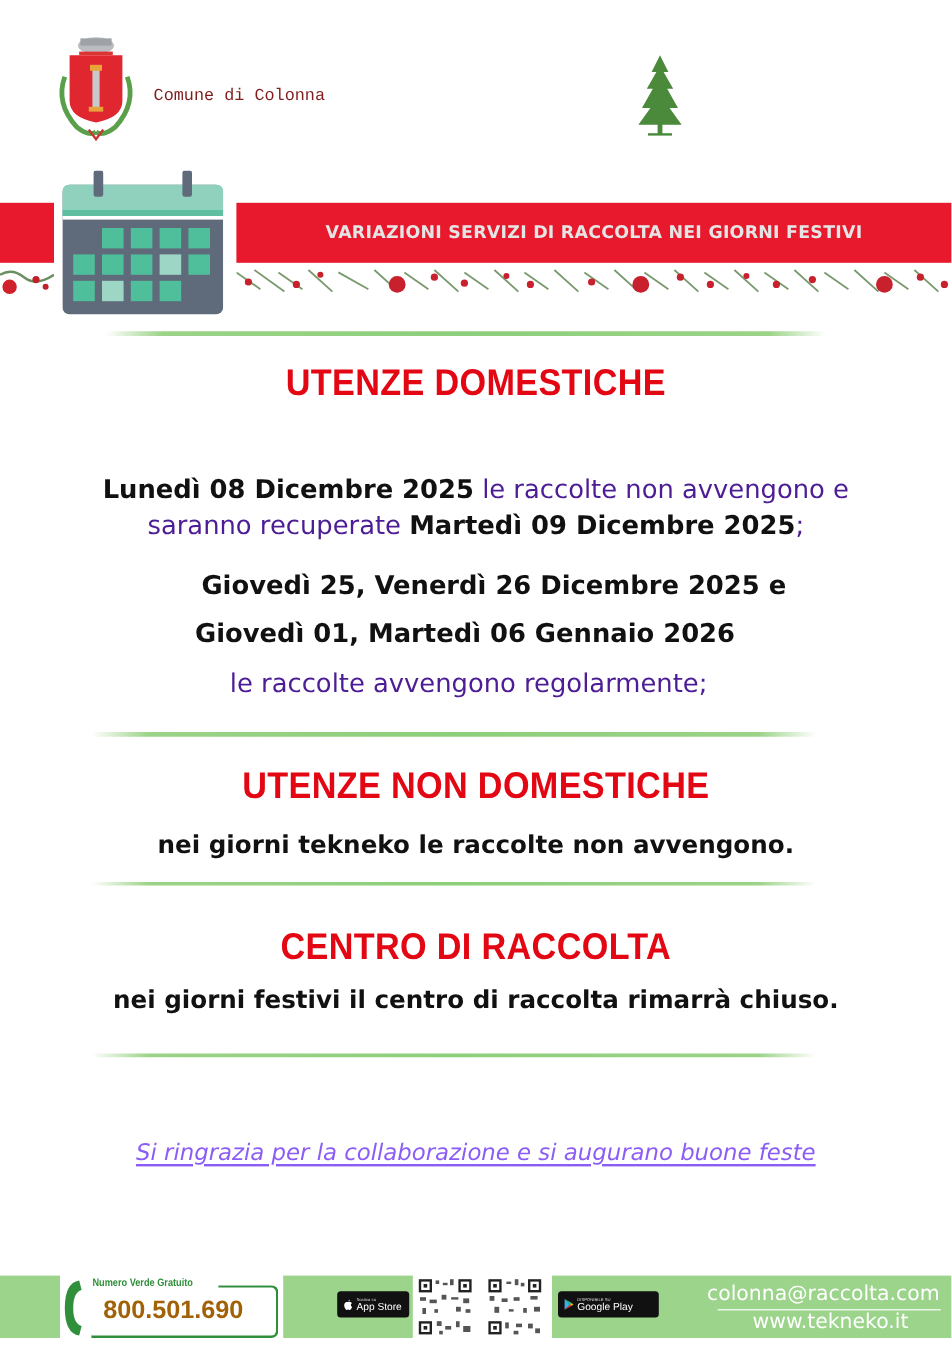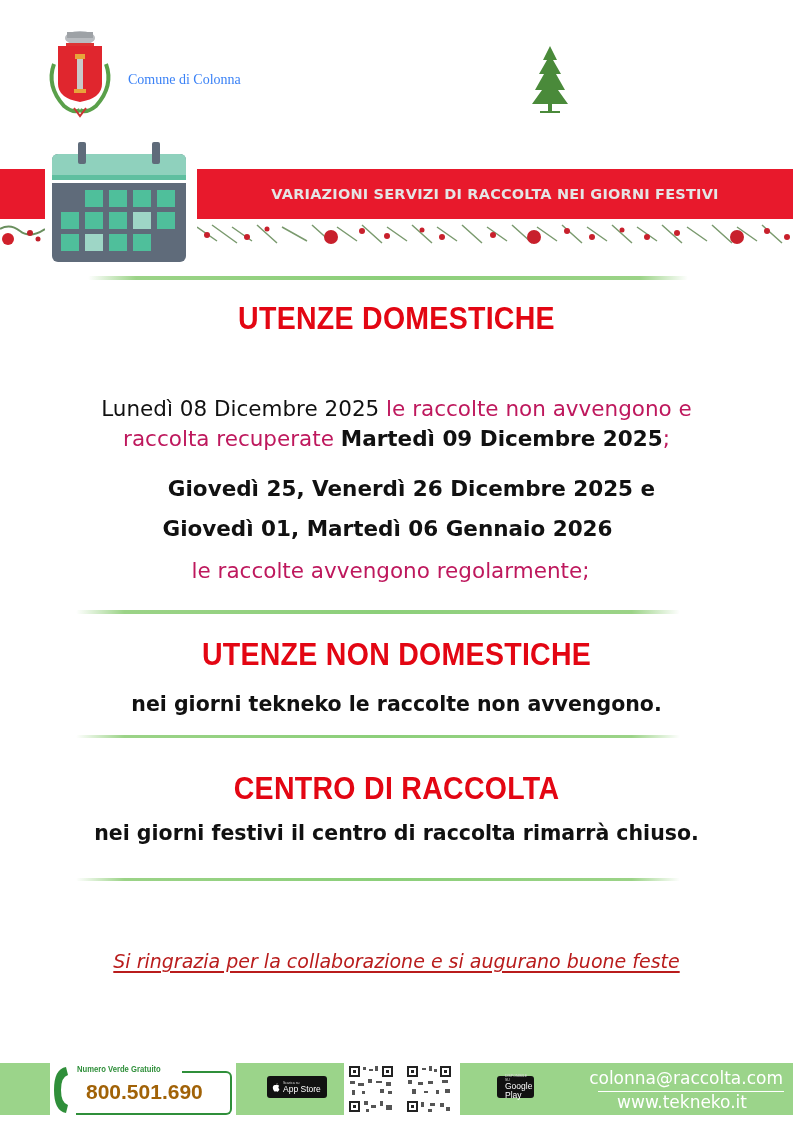--- a/index.html
+++ b/index.html
@@ -1,65 +1,65 @@
 <!DOCTYPE html>
 <html><head>
 <meta charset="utf-8">
 <style>
   * { box-sizing: border-box; margin: 0; padding: 0; }
   html, body { width: 793px; height: 1121px; background: #ffffff; overflow: hidden; }
   body { position: relative; font-family: "DejaVu Sans", sans-serif; color: #111; }
 
   
   .crest { position: absolute; left: 40px; top: 24px; width: 80px; height: 96px; }
-  .comune-label { position: absolute; left: 128px; top: 72px; font-family: Liberation Serif, serif; font-size: 14px; color: #3b82f6; }
+  .comune-label { position: absolute; left: 128px; top: 72px; font-family: Liberation Mono, monospace; font-size: 14px; color: #7f1d1d; }
   .brand { position: absolute; left: 530px; top: 44px; height: 70px; display: flex; align-items: center; }
   .brand-tree { width: 40px; height: 70px; }
   .brand-name { font-family: "DejaVu Serif", serif; font-size: 34px; color: #4a8a3a; letter-spacing: 1px; margin-left: 4px; font-weight: bold; }
 
   
   .banner-left { position: absolute; left: 0; top: 169px; width: 45px; height: 50px; background: #e8192c; }
   .banner-right { position: absolute; left: 197px; top: 169px; width: 596px; height: 50px; background: #e8192c; display: flex; align-items: center; justify-content: center; }
   .banner-title { color: #e5e5e5; font-family: "DejaVu Sans", sans-serif; font-size: 14.5px; font-weight: bold; letter-spacing: 0.2px; }
   .garland { position: absolute; top: 219px; height: 30px; overflow: hidden; }
   .garland-left { left: 0; width: 45px; }
   .garland-right { left: 197px; width: 596px; }
   .calendar-icon { position: absolute; left: 52px; top: 142px; width: 134px; height: 120px; }
 
   
   .divider { position: absolute; height: 4px; border-radius: 2px; background: linear-gradient(90deg, rgba(155,211,135,0) 0%, #9bd387 8%, #8ccf7a 50%, #9bd387 92%, rgba(155,211,135,0) 100%); }
 
   
   .heading { position: absolute; left: 0; width: 793px; text-align: center; color: #e30613; font-family: "Liberation Sans", sans-serif; font-weight: bold; font-size: 31px; letter-spacing: 0.3px; transform: scaleX(0.92); }
   .para { position: absolute; left: 0; width: 793px; text-align: center; font-family: "DejaVu Sans", sans-serif; font-size: 21.5px; line-height: 30px; color: #111; }
-  .light { font-weight: normal; color: #be185d; }
-  .thanks { position: absolute; left: 0; width: 793px; text-align: center; top: 950px; color: #b91c1c; font-family: "DejaVu Sans", sans-serif; font-style: italic; font-size: 19px; text-decoration: underline; text-decoration-thickness: 2px; text-underline-offset: 3px; }
+  .light { font-weight: normal; color: #4c1d95; }
+  .thanks { position: absolute; left: 0; width: 793px; text-align: center; top: 950px; color: #8b5cf6; font-family: "DejaVu Sans", sans-serif; font-style: italic; font-size: 19px; text-decoration: underline; text-decoration-thickness: 2px; text-underline-offset: 3px; }
 
   
   .footer-band { position: absolute; top: 1063px; height: 52px; background: #9bd48a; }
   .fb1 { left: 0; width: 50px; }
   .fb2 { left: 236px; width: 108px; }
   .fb3 { left: 460px; width: 333px; }
   .phone-box { position: absolute; left: 52px; top: 1063px; width: 182px; height: 54px; }
   .phone-handset { position: absolute; left: 0; top: 2px; width: 18px; height: 50px; }
   .phone-frame { position: absolute; left: 24px; top: 8px; width: 156px; height: 44px; border: 2px solid #2f8f3a; border-left: none; border-radius: 0 6px 6px 0; }
   .phone-frame-top-cover { position: absolute; left: 22px; top: 4px; width: 108px; height: 10px; background: #fff; }
   .phone-label { position: absolute; left: 25px; top: 1px; font-family: "Liberation Sans", sans-serif; font-size: 9px; font-weight: bold; color: #2f8f3a; transform: scaleX(0.85); transform-origin: left; }
   .phone-number { position: absolute; left: 34px; top: 17px; font-family: "Liberation Sans", sans-serif; font-size: 21px; font-weight: bold; color: #a16207; }
   .store-badge { position: absolute; top: 1076px; height: 22px; background: #111; border-radius: 3px; color: #fff; display: flex; align-items: center; padding: 0 5px; font-family: "Liberation Sans", sans-serif; }
-  .appstore { left: 267px; width: 60px; }
-  .googleplay { left: 465px; width: 37px; margin-left: 32px; }
+  .appstore { left: 281px; width: 60px; }
+  .googleplay { left: 465px; width: 84px; }
   .badge-small { font-size: 3.5px; display: block; line-height: 4px; color: #ddd; }
   .badge-big { font-size: 8.5px; display: block; line-height: 9px; }
   .qr { position: absolute; top: 1063px; width: 50px; height: 52px; background: #fff; }
   .qr1 { left: 346px; }
   .qr2 { left: 404px; }
   .contact-email { position: absolute; left: 460px; width: 333px; padding-right: 10px; text-align: right; top: 1068px; font-family: "DejaVu Sans", sans-serif; font-size: 17px; color: #fff; font-weight: normal; }
   .contact-line { position: absolute; left: 598px; top: 1091px; width: 186px; height: 1px; background: #fff; }
-  .contact-web { position: absolute; left: 460px; width: 333px; padding-right: 46px; text-align: right; top: 1092px; font-family: "DejaVu Sans", sans-serif; font-size: 17px; color: #fff; }
+  .contact-web { position: absolute; left: 460px; width: 333px; padding-right: 36px; text-align: right; top: 1092px; font-family: "DejaVu Sans", sans-serif; font-size: 17px; color: #fff; }
 </style>
 </head>
 <body>
 
 <svg class="crest" viewBox="0 0 80 96">
   <ellipse cx="40" cy="14" rx="15" ry="7" fill="#b9bcc0"></ellipse>
   <rect x="27" y="8" width="26" height="6" fill="#9ea2a6"></rect>
   <rect x="26" y="19" width="28" height="3" fill="#d33"></rect>
   <path d="M18 22 H62 V60 Q62 74 40 78 Q18 74 18 60 Z" fill="#e0262e"></path>
   <rect x="37" y="34" width="6" height="32" fill="#c9c9c9"></rect>
@@ -140,22 +140,22 @@
     <rect x="81" y="70" width="18" height="17"></rect>
       <rect x="33" y="92" width="18" height="17"></rect>
   </g>
 </svg>
 
 <div class="divider" style="left:88px; top:276px; width:600px;"></div>
 
 <div class="heading" style="top:301px;">UTENZE DOMESTICHE</div>
 
 <div class="para" style="top:394px;">
-  <span style="font-weight:normal;">Lunedì 08 Dicembre 2025</span><span class="light"> le raccolte non avvengono e</span><br>
-  <span class="light">raccolta recuperate </span><span style="font-weight:bold;">Martedì 09 Dicembre 2025</span><span class="light">;</span>
+  <span style="font-weight:bold;">Lunedì 08 Dicembre 2025</span><span class="light"> le raccolte non avvengono e</span><br>
+  <span class="light">saranno recuperate </span><span style="font-weight:bold;">Martedì 09 Dicembre 2025</span><span class="light">;</span>
 </div>
 
 <div class="para" style="top:474px; font-weight:bold; padding-left:30px;">Giovedì 25, Venerdì 26 Dicembre 2025 e</div>
 <div class="para" style="top:514px; font-weight:bold; left:-9px;">Giovedì 01, Martedì 06 Gennaio 2026</div>
 <div class="para light" style="top:556px; left:-6px;">le raccolte avvengono regolarmente;</div>
 
 <div class="divider" style="left:76px; top:610px; width:604px;"></div>
 
 <div class="heading" style="top:637px;">UTENZE NON DOMESTICHE</div>
 <div class="para" style="top:689px; font-weight:bold; font-size:20.5px;">nei giorni tekneko le raccolte non avvengono.</div>

